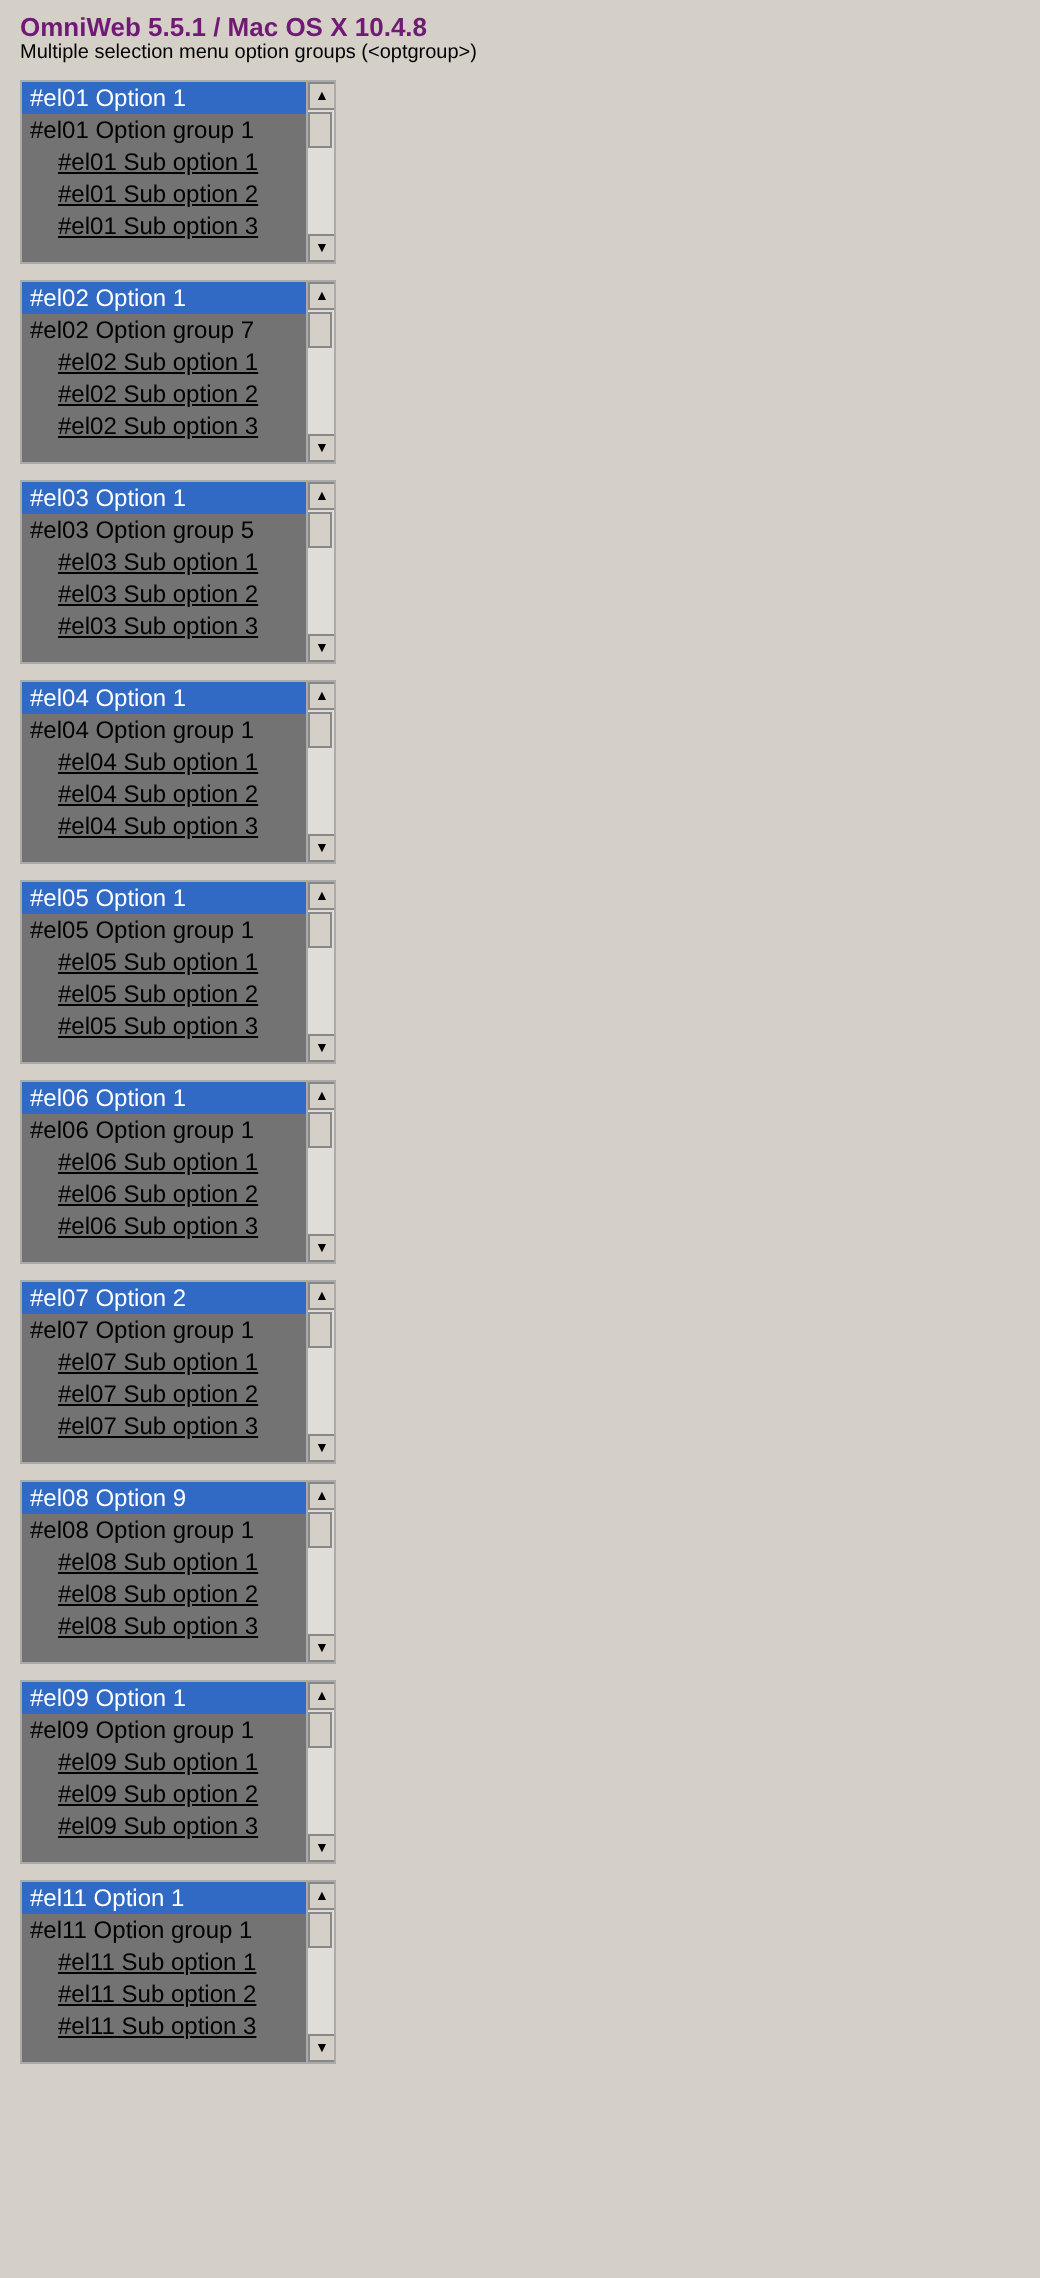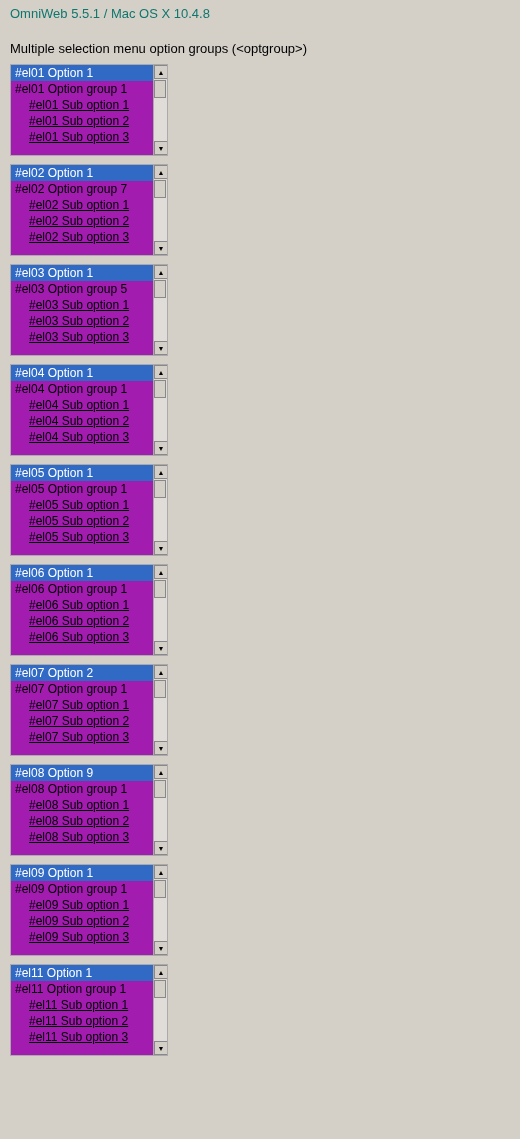--- a/index.html
+++ b/index.html
@@ -13,42 +13,41 @@
       font-family: Arial, Helvetica, sans-serif;
       font-size: 13px;
       color: #000;
     }
     .header {
       padding: 6px 10px 4px 10px;
       background: #d4d0c8;
     }
     .header-title {
       font-size: 13px;
-      font-weight: normal;
-      color: #0f766e;
+      font-weight: bold;
+      color: #701a75;
     }
     .header-subtitle {
-      font-size: 13px;
+      font-size: 10px;
       font-weight: normal;
       color: #000;
-      margin-top: 20px;
     }
     .content {
       padding: 4px 10px 10px 10px;
       display: flex;
       flex-direction: column;
       gap: 8px;
     }
 
     
     .custom-select {
       width: 158px;
       height: 92px;
       border: 1px solid #aaa;
-      background: #a21caf;
+      background: #737373;
       position: relative;
       overflow: hidden;
       display: flex;
     }
     .custom-select-list {
       flex: 1;
       overflow: hidden;
       list-style: none;
     }
     .custom-select-list li {

